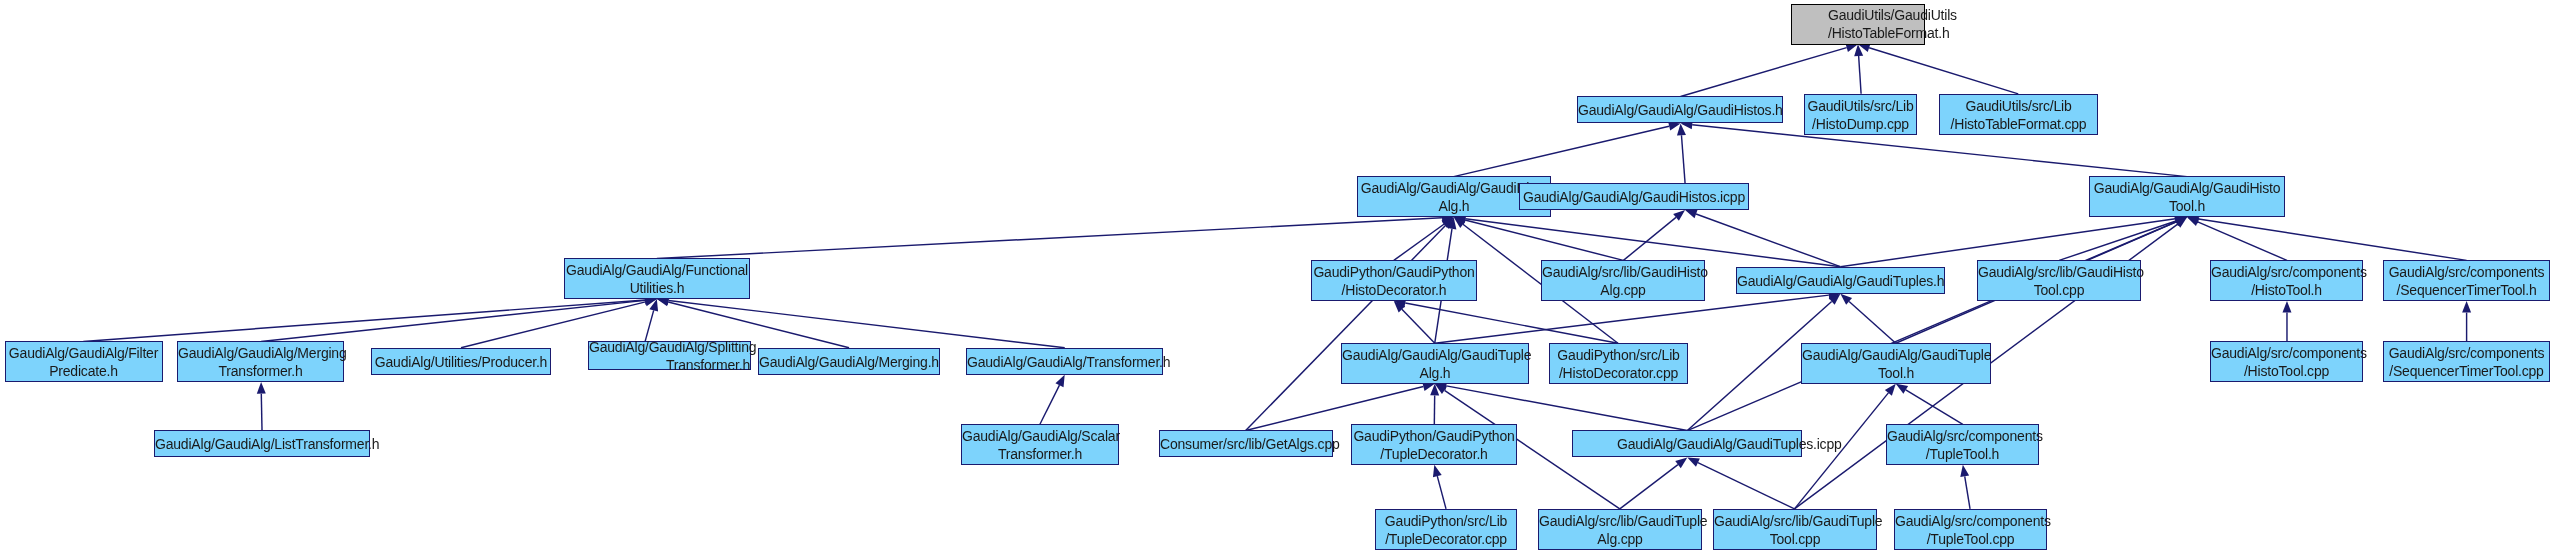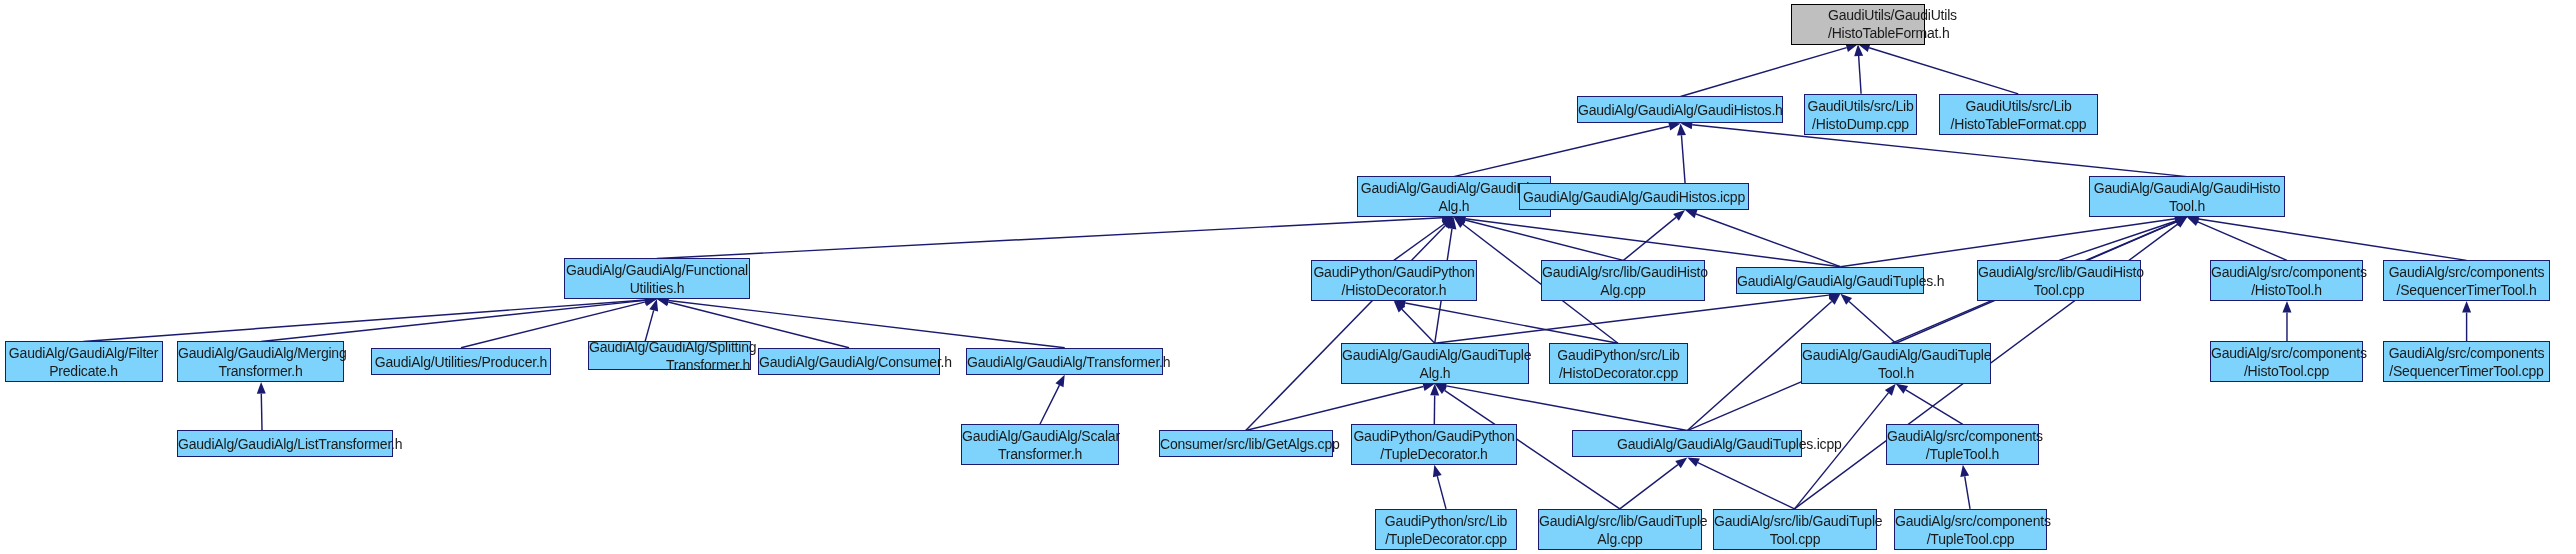--- a/index.html
+++ b/index.html
@@ -161,43 +161,43 @@
 Alg.h</span></div>
       <div class="node" style="left: 1510px; top: 183px; width: 230px; height: 27px; margin-left: 9px;"><span class="lbl">GaudiAlg/GaudiAlg/GaudiHistos.icpp</span></div>
       <div class="node" style="left: 2089px; top: 176px; width: 196px; height: 41px;"><span class="lbl">GaudiAlg/GaudiAlg/GaudiHisto
 Tool.h</span></div>
       <div class="node" style="left: 564px; top: 258px; width: 186px; height: 41px;"><span class="lbl">GaudiAlg/GaudiAlg/Functional
 Utilities.h</span></div>
       <div class="node" style="left: 1311px; top: 260px; width: 166px; height: 41px;"><span class="lbl">GaudiPython/GaudiPython
 /HistoDecorator.h</span></div>
       <div class="node" style="left: 1541px; top: 260px; width: 164px; height: 41px;"><span class="lbl">GaudiAlg/src/lib/GaudiHisto
 Alg.cpp</span></div>
-      <div class="node" style="left: 1736px; top: 267px; width: 188px; height: 27px;"><span class="lbl">GaudiAlg/GaudiAlg/GaudiTuples.h</span></div>
+      <div class="node" style="left: 1736px; top: 267px; width: 209px; height: 27px;"><span class="lbl">GaudiAlg/GaudiAlg/GaudiTuples.h</span></div>
       <div class="node" style="left: 1977px; top: 260px; width: 164px; height: 41px;"><span class="lbl">GaudiAlg/src/lib/GaudiHisto
 Tool.cpp</span></div>
       <div class="node" style="left: 2210px; top: 260px; width: 153px; height: 41px;"><span class="lbl">GaudiAlg/src/components
 /HistoTool.h</span></div>
       <div class="node" style="left: 2383px; top: 260px; width: 167px; height: 41px;"><span class="lbl">GaudiAlg/src/components
 /SequencerTimerTool.h</span></div>
       <div class="node" style="left: 4.5px; top: 341px; width: 158px; height: 41px;"><span class="lbl">GaudiAlg/GaudiAlg/Filter
 Predicate.h</span></div>
       <div class="node" style="left: 177px; top: 341px; width: 167px; height: 41px;"><span class="lbl">GaudiAlg/GaudiAlg/Merging
 Transformer.h</span></div>
       <div class="node" style="left: 371px; top: 348px; width: 180px; height: 27px;"><span class="lbl">GaudiAlg/Utilities/Producer.h</span></div>
       <div class="node" style="left: 588px; top: 341px; width: 163px; height: 29px; text-align: right;"><span class="lbl">GaudiAlg/GaudiAlg/Splitting
 Transformer.h</span></div>
-      <div class="node" style="left: 758px; top: 348px; width: 182px; height: 27px;"><span class="lbl">GaudiAlg/GaudiAlg/Consumer.h</span></div>
+      <div class="node" style="left: 758px; top: 348px; width: 182px; height: 27px;"><span class="lbl">GaudiAlg/GaudiAlg/Merging.h</span></div>
       <div class="node" style="left: 966px; top: 348px; width: 197px; height: 27px;"><span class="lbl">GaudiAlg/GaudiAlg/Transformer.h</span></div>
       <div class="node" style="left: 1341px; top: 343px; width: 188px; height: 41px;"><span class="lbl">GaudiAlg/GaudiAlg/GaudiTuple
 Alg.h</span></div>
       <div class="node" style="left: 1549px; top: 343px; width: 139px; height: 41px;"><span class="lbl">GaudiPython/src/Lib
 /HistoDecorator.cpp</span></div>
       <div class="node" style="left: 1801px; top: 343px; width: 190px; height: 41px;"><span class="lbl">GaudiAlg/GaudiAlg/GaudiTuple
 Tool.h</span></div>
-      <div class="node" style="left: 154px; top: 430px; width: 216px; height: 27px; margin-left: 23px;"><span class="lbl">GaudiAlg/GaudiAlg/ListTransformer.h</span></div>
+      <div class="node" style="left: 154px; top: 430px; width: 216px; height: 27px;"><span class="lbl">GaudiAlg/GaudiAlg/ListTransformer.h</span></div>
       <div class="node" style="left: 961px; top: 424px; width: 158px; height: 41px;"><span class="lbl">GaudiAlg/GaudiAlg/Scalar
 Transformer.h</span></div>
       <div class="node" style="left: 1159px; top: 430px; width: 174px; height: 27px;"><span class="lbl">Consumer/src/lib/GetAlgs.cpp</span></div>
       <div class="node" style="left: 1351px; top: 424px; width: 166px; height: 41px;"><span class="lbl">GaudiPython/GaudiPython
 /TupleDecorator.h</span></div>
       <div class="node" style="left: 1572px; top: 430px; width: 230px; height: 27px; padding-left: 44px;"><span class="lbl">GaudiAlg/GaudiAlg/GaudiTuples.icpp</span></div>
       <div class="node" style="left: 1886px; top: 424px; width: 153px; height: 41px;"><span class="lbl">GaudiAlg/src/components
 /TupleTool.h</span></div>
       <div class="node" style="left: 1375px; top: 509px; width: 142px; height: 41px;"><span class="lbl">GaudiPython/src/Lib
 /TupleDecorator.cpp</span></div>

